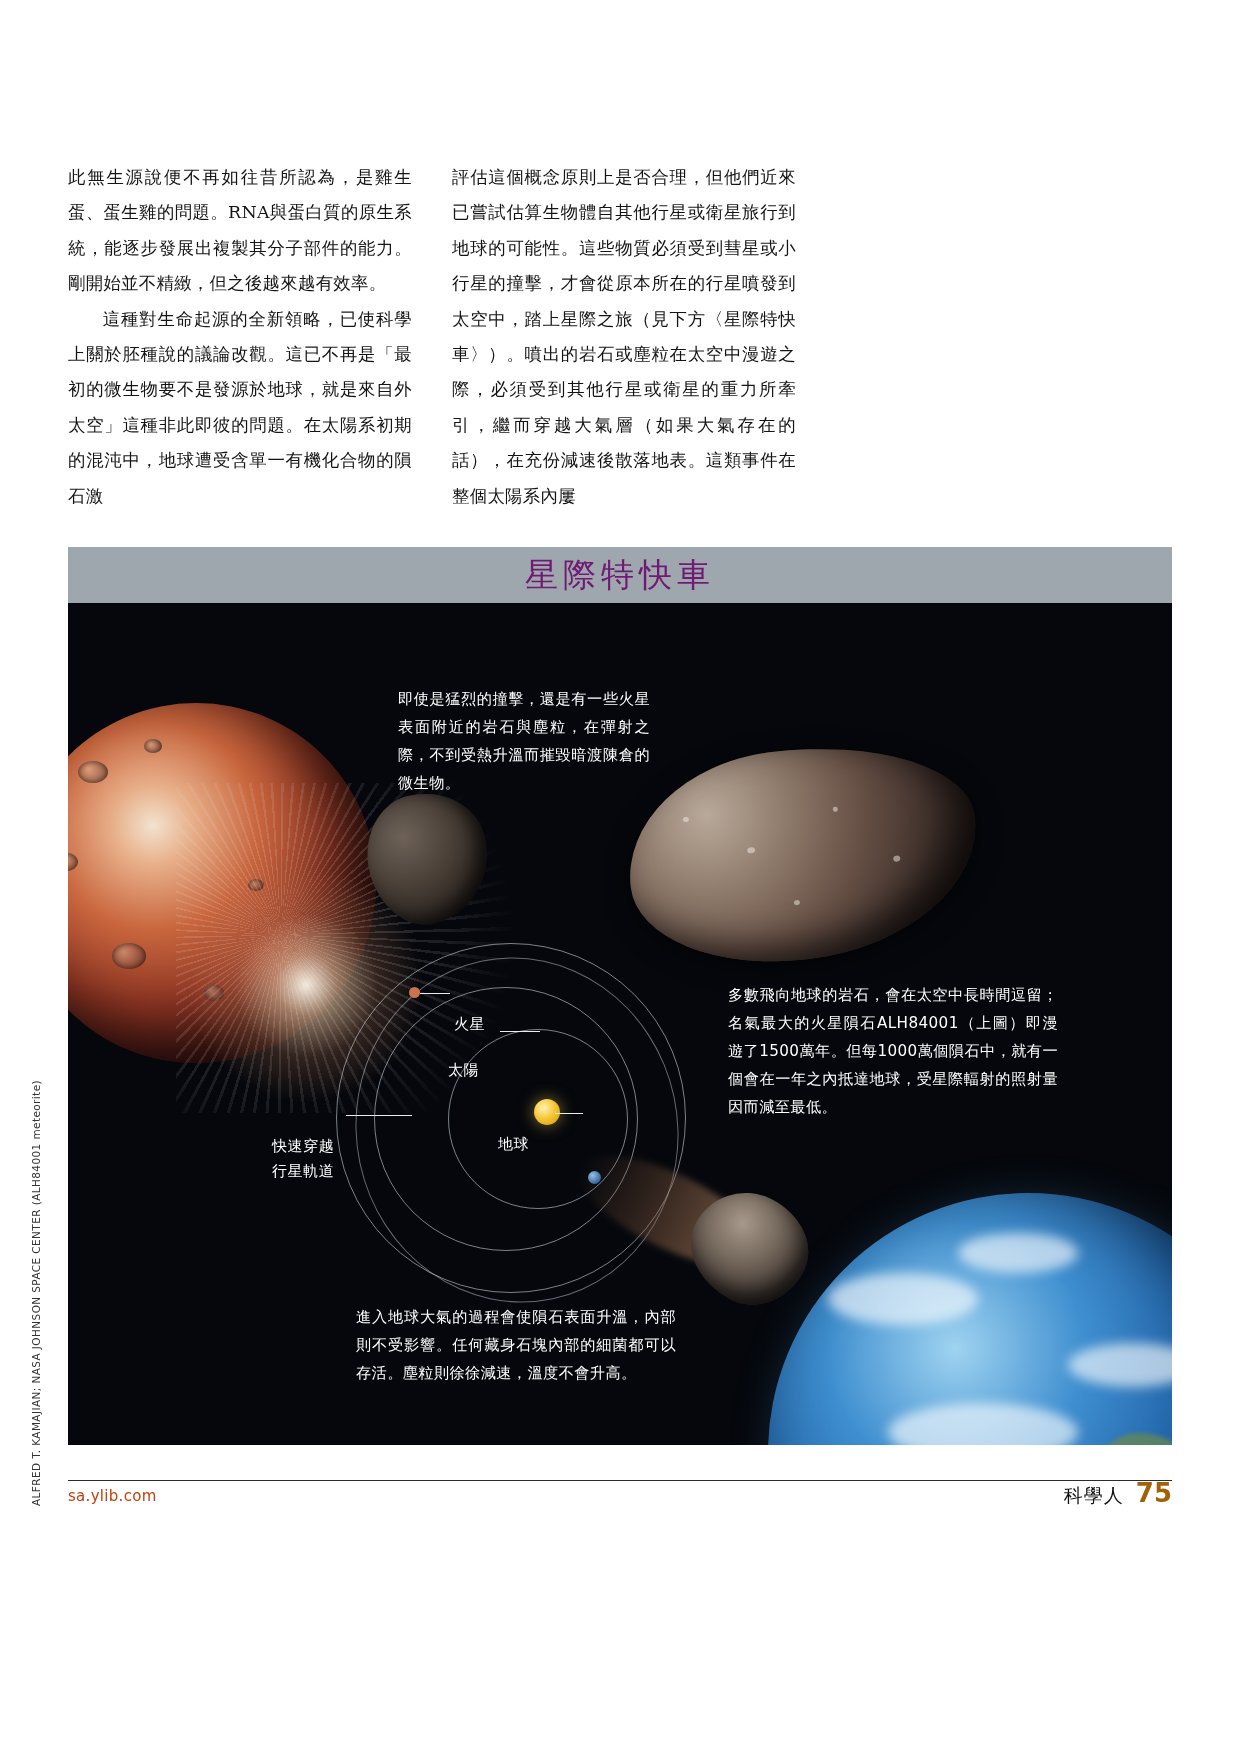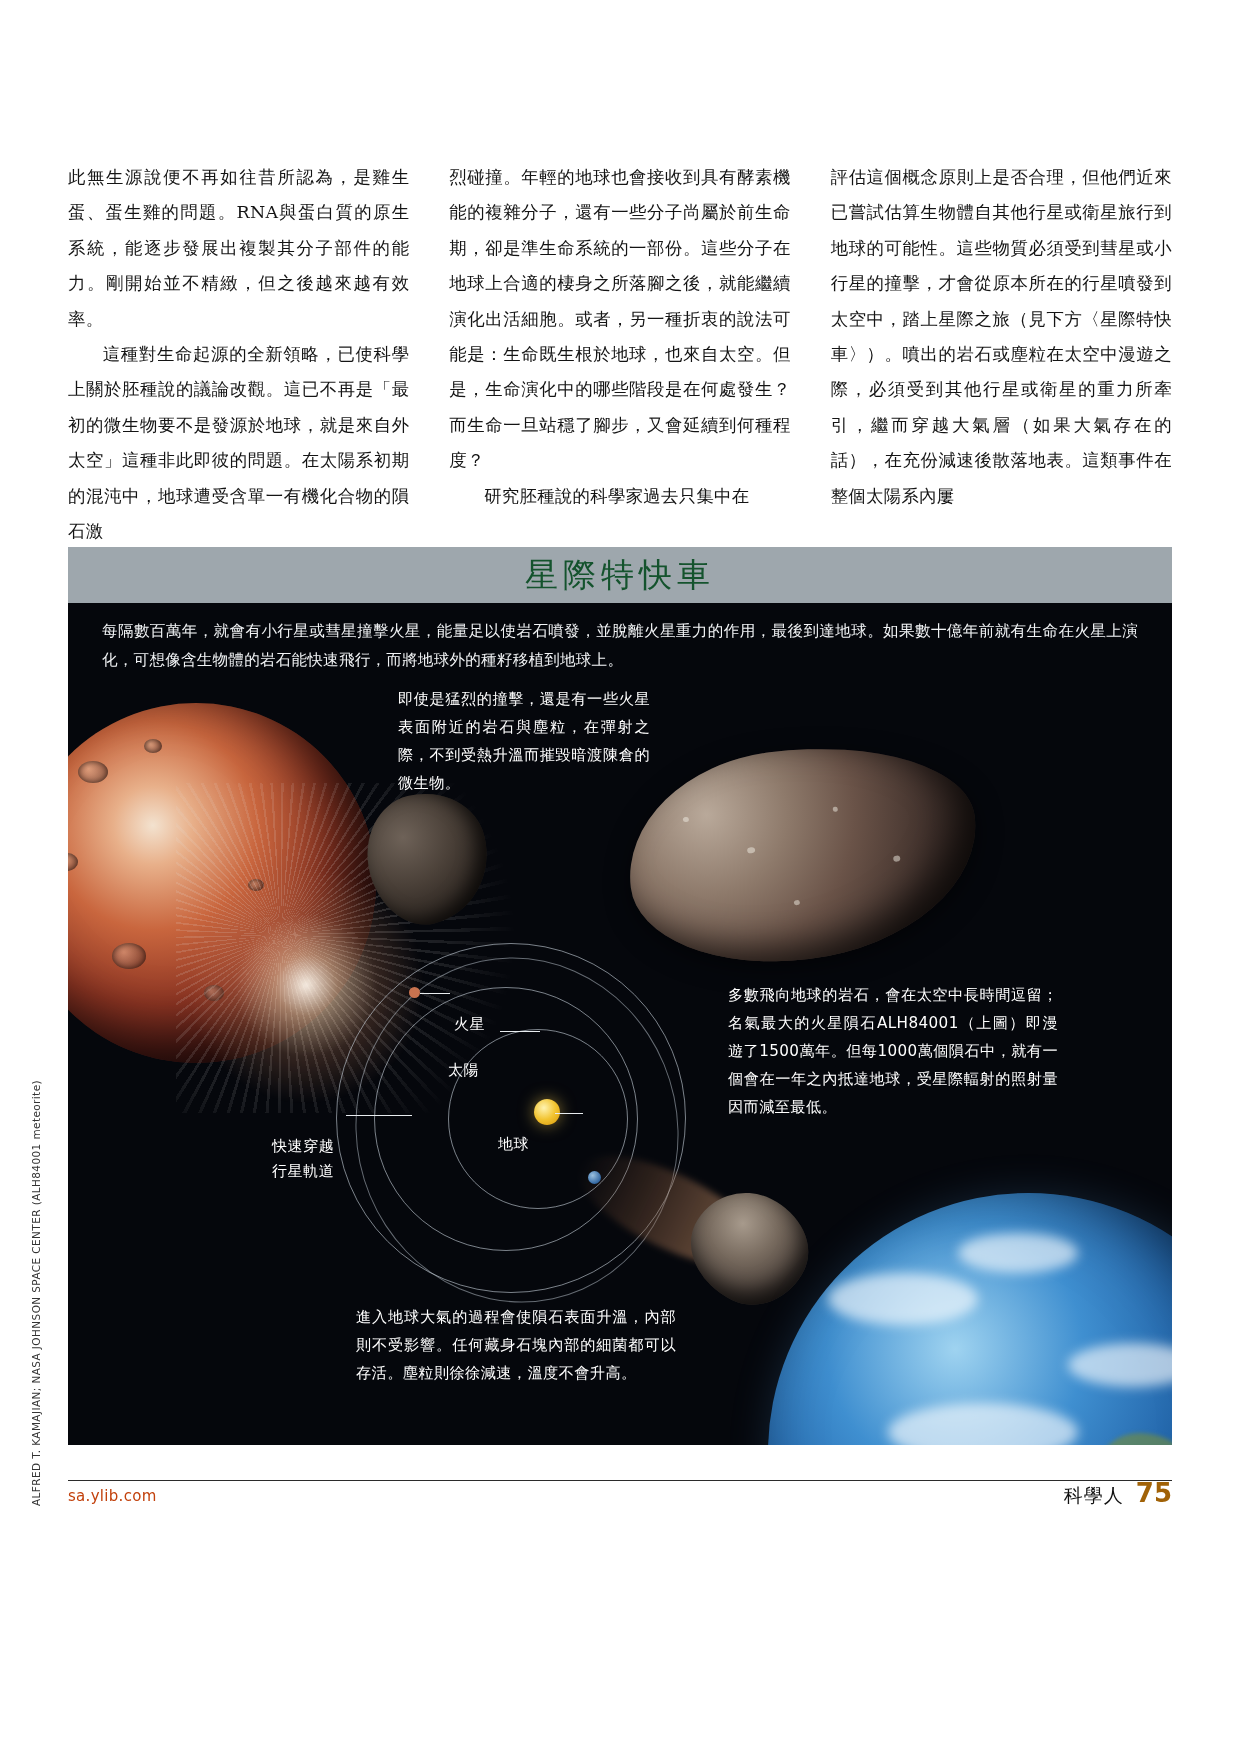--- a/index.html
+++ b/index.html
@@ -63,21 +63,21 @@
     height: 56px;
     background: #9ea7ad;
     display: flex;
     align-items: center;
     justify-content: center;
   }
   .figure-title {
     font-family: "DejaVu Serif", serif;
     font-size: 33px;
     letter-spacing: 5px;
-    color: #14532d;
+    color: #701a75;
   }
   .figure-body {
     position: absolute;
     left: 0;
     top: 56px;
     width: 100%;
     height: 842px;
     background: #05070c;
     overflow: hidden;
   }
@@ -348,37 +348,32 @@
 <body>
 
 <div class="page">
 
   <div class="columns">
     <div class="col">
       <p>此無生源說便不再如往昔所認為，是雞生蛋、蛋生雞的問題。RNA與蛋白質的原生系統，能逐步發展出複製其分子部件的能力。剛開始並不精緻，但之後越來越有效率。</p>
       <p>這種對生命起源的全新領略，已使科學上關於胚種說的議論改觀。這已不再是「最初的微生物要不是發源於地球，就是來自外太空」這種非此即彼的問題。在太陽系初期的混沌中，地球遭受含單一有機化合物的隕石激</p>
     </div>
     <div class="col">
-      <p>烈碰撞。年輕的地球也會接收到具有酵素機能的複雜分子，還有一些分子尚屬於前生命期，卻是準生命系統的一部份。這些分子在地球上合適的棲身之所落腳之後，就能繼續演化出活細胞。或者，另一種折衷的說法可能是：生命既生根於地球，也來自太空。但是，生命演化中的哪些階段是在何處發生？而生命一旦站穩了腳步，又會延續到何種程度？</p>
-      <p>研究胚種說的科學家過去只集中在</p>
-    </div>
-    <div class="col">
       <p>評估這個概念原則上是否合理，但他們近來已嘗試估算生物體自其他行星或衛星旅行到地球的可能性。這些物質必須受到彗星或小行星的撞擊，才會從原本所在的行星噴發到太空中，踏上星際之旅（見下方〈星際特快車〉）。噴出的岩石或塵粒在太空中漫遊之際，必須受到其他行星或衛星的重力所牽引，繼而穿越大氣層（如果大氣存在的話），在充份減速後散落地表。這類事件在整個太陽系內屢</p>
     </div>
   </div>
 
   <div class="figure">
 
     <div class="figure-header">
       <div class="figure-title">星際特快車</div>
     </div>
 
     <div class="figure-body">
 
-      <div class="deck">每隔數百萬年，就會有小行星或彗星撞擊火星，能量足以使岩石噴發，並脫離火星重力的作用，最後到達地球。如果數十億年前就有生命在火星上演化，可想像含生物體的岩石能快速飛行，而將地球外的種籽移植到地球上。</div>
 
       <div class="mars">
         <div class="crater" style="left:62px; top:58px; width:30px; height:22px;"></div>
         <div class="crater" style="left:128px; top:36px; width:18px; height:14px;"></div>
         <div class="crater" style="left:40px; top:150px; width:22px; height:18px;"></div>
         <div class="crater" style="left:96px; top:240px; width:34px; height:26px;"></div>
         <div class="crater" style="left:188px; top:282px; width:20px; height:16px;"></div>
         <div class="crater" style="left:232px; top:176px; width:16px; height:12px;"></div>
       </div>
       <div class="ejecta"></div>

